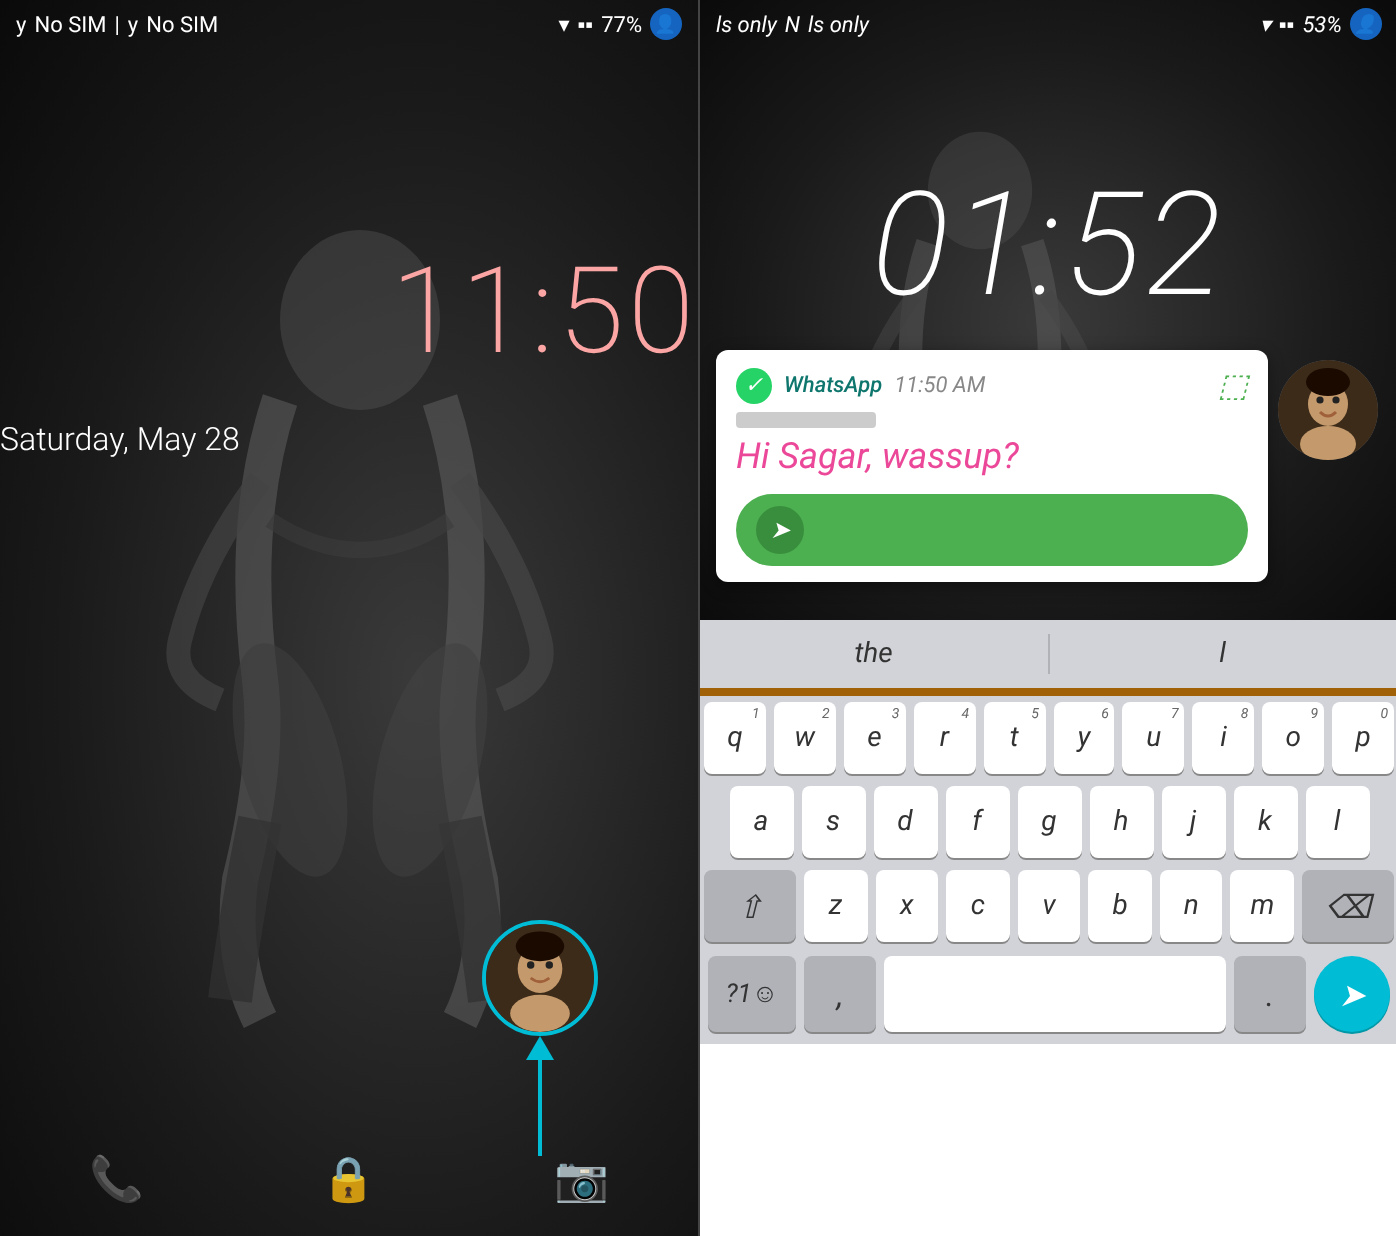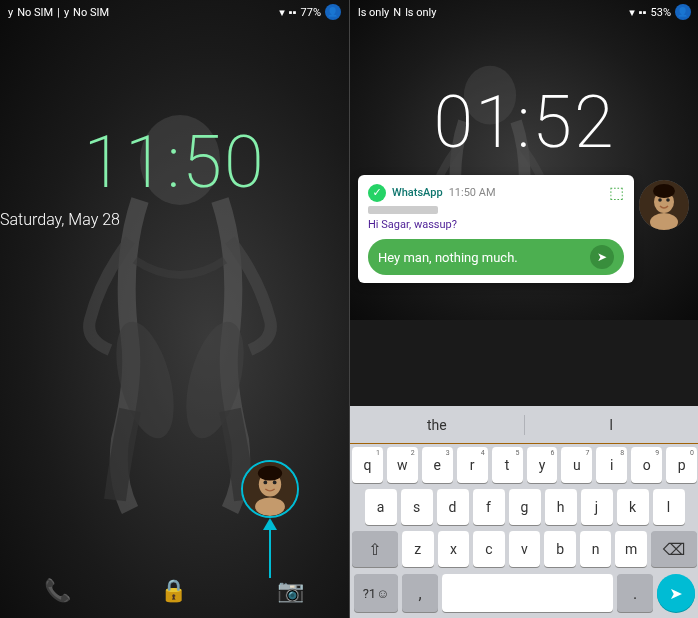--- a/index.html
+++ b/index.html
@@ -59,23 +59,23 @@
     .status-right {
       display: flex;
       align-items: center;
       gap: 4px;
     }
 
     .left-time {
       position: absolute;
       top: 120px;
       left: 0; right: 0;
-      text-align: center;
-      color: #86efac;
-      font-size: 72px;
+      text-align: right;
+      color: #fca5a5;
+      font-size: 60px;
       font-weight: 200;
       letter-spacing: 2px;
       z-index: 5;
     }
 
     .left-date {
       position: absolute;
       top: 210px;
       left: 0; right: 0;
       text-align: left;
@@ -144,27 +144,28 @@
 
     .nav-icon {
       color: #ffffff;
       font-size: 22px;
       opacity: 0.9;
     }
 
     
     .right-panel {
       width: 349px;
-      height: 618px;
+      height: 522px;
       display: flex;
       flex-direction: column;
       background: #1a1a1a;
       position: relative;
       overflow: hidden;
       flex-shrink: 0;
+      font-style: italic;
     }
 
     .right-bg {
       position: absolute;
       top: 0; left: 0; right: 0;
       height: 320px;
       background: radial-gradient(ellipse at 50% 50%, #3a3a3a 0%, #1a1a1a 60%, #0a0a0a 100%);
     }
 
     .right-status-bar {
@@ -263,22 +264,22 @@
 
     .notif-sender-bar {
       width: 70px;
       height: 8px;
       background: #ccc;
       border-radius: 2px;
       margin-bottom: 4px;
     }
 
     .notif-message {
-      font-size: 11px;
-      color: #4c1d95;
+      font-size: 18px;
+      color: #ec4899;
       margin-bottom: 8px;
     }
 
     
     .reply-area {
       display: flex;
       align-items: center;
       background: #4CAF50;
       border-radius: 20px;
       padding: 6px 10px;
@@ -311,21 +312,21 @@
       right: 0;
       background: #d1d3d8;
       z-index: 20;
     }
 
     .word-suggestions {
       background: #d1d3d8;
       display: flex;
       align-items: center;
       height: 38px;
-      border-bottom: 1px solid #a16207;
+      border-bottom: 4px solid #a16207;
     }
 
     .suggestion {
       flex: 1;
       text-align: center;
       font-size: 14px;
       color: #333;
       padding: 8px 0;
     }
 
@@ -582,21 +583,20 @@
       <div class="notif-app-info">
         <div class="whatsapp-icon">✓</div>
         <span class="notif-app-name">WhatsApp</span>
         <span class="notif-time">11:50 AM</span>
       </div>
       <span class="notif-expand-icon">⬚</span>
     </div>
     <div class="notif-sender-bar"></div>
     <div class="notif-message">Hi Sagar, wassup?</div>
     <div class="reply-area">
-      <span class="reply-text">Hey man, nothing much.</span>
       <div class="send-button">➤</div>
     </div>
   </div>
 
   <div class="keyboard">
 
     <div class="word-suggestions">
       <div class="suggestion">the</div>
       <div class="suggestion-divider"></div>
       <div class="suggestion">l</div>

